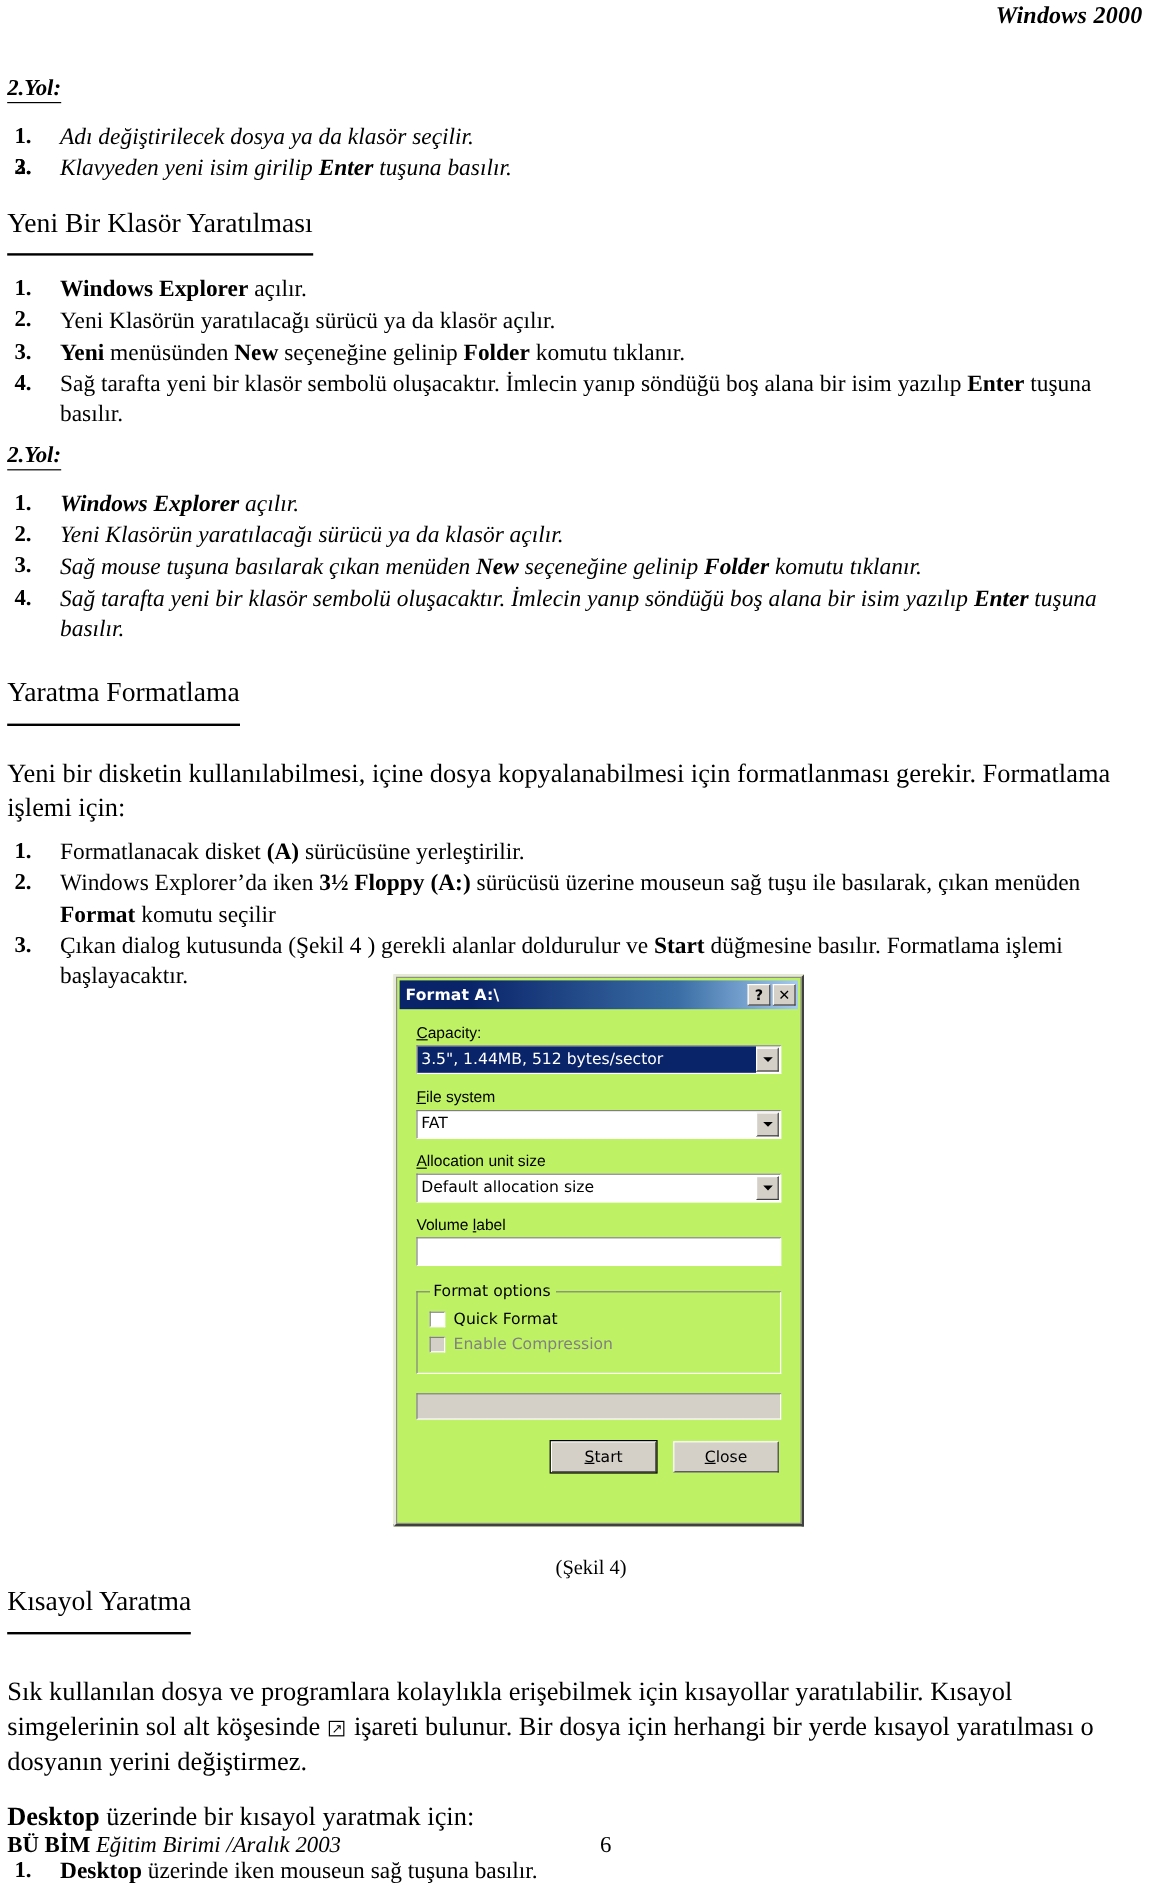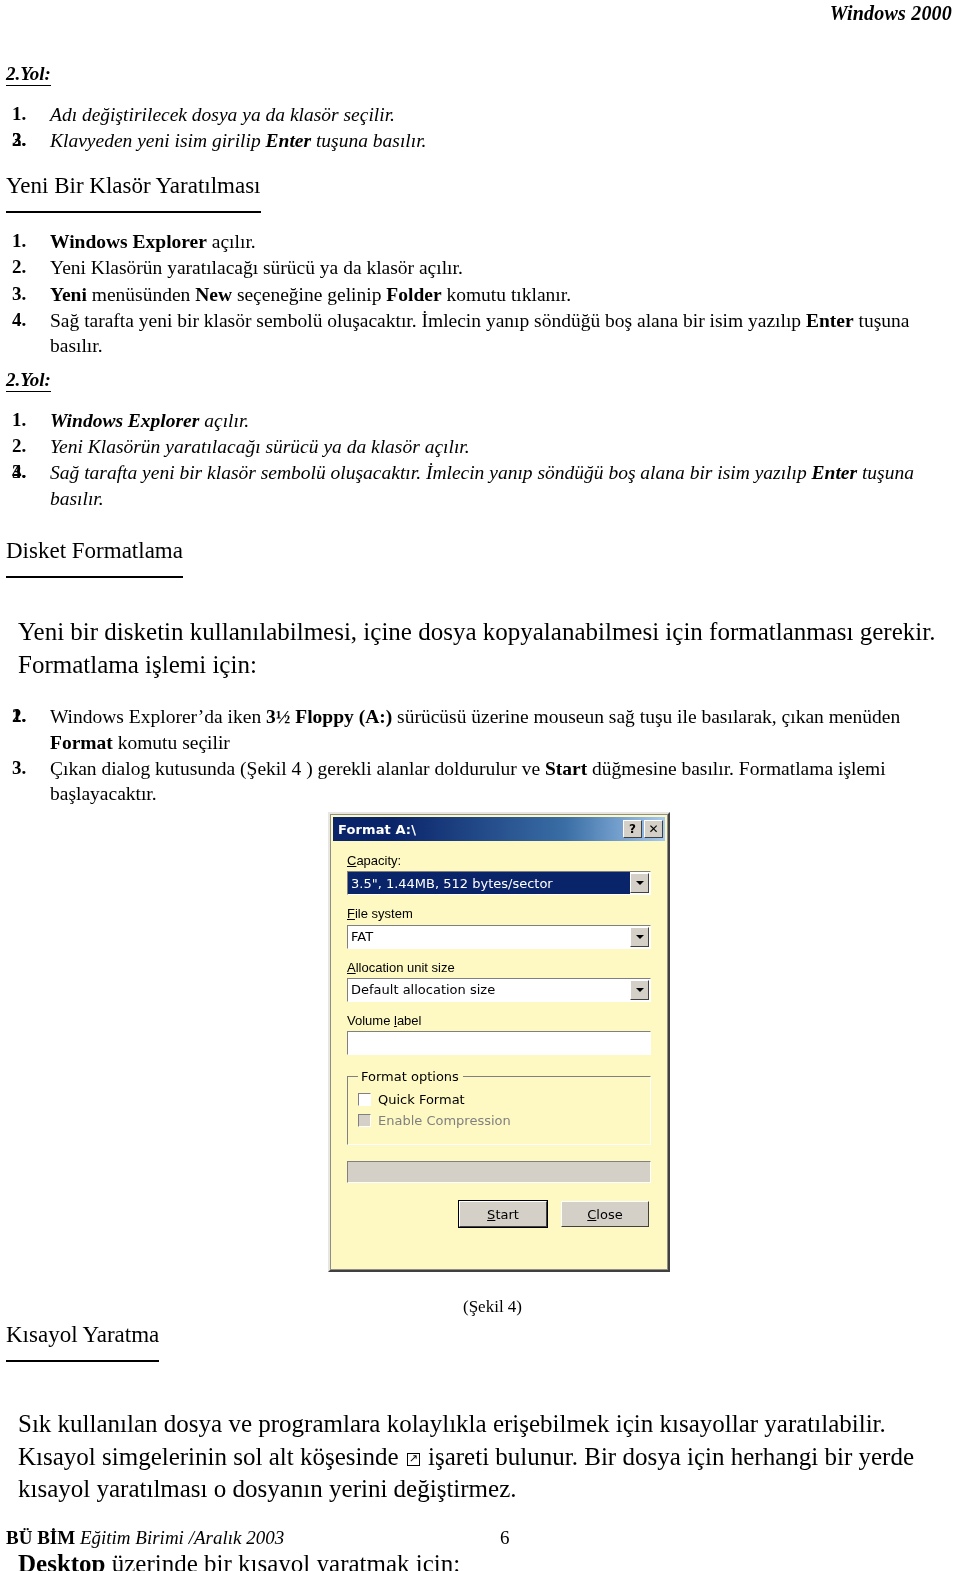--- a/index.html
+++ b/index.html
@@ -87,37 +87,37 @@
     top: 0;
     font-weight: bold;
     font-size: 19px;
   }
   ol.steps.italic > li { font-style: italic; }
   ol.steps.italic > li .num { font-style: normal; }
 
   b, .b { font-weight: bold; }
 
   p.para {
-    font-size: 25px;
+    font-size: 22px;
     line-height: 1.30;
-    margin: 12px;
+    margin: 0;
   }
 
   .gap-sm { height: 10px; }
   .gap-md { height: 18px; }
   .gap-lg { height: 26px; }
 
   
   .dialog {
     position: absolute;
     left: 328px;
     top: 812px;
     width: 342px;
     height: 460px;
-    background: #fef9c3;
+    background: #bef264;
     border: 1px solid #000;
     box-shadow: none;
     box-sizing: border-box;
     font-family: "DejaVu Sans", sans-serif;
     border-top: 2px solid #e8e6e0;
     border-left: 2px solid #e8e6e0;
     border-right: 2px solid #404040;
     border-bottom: 2px solid #404040;
   }
   .dialog-inner {
@@ -417,34 +417,34 @@
 
     <div class="gap-sm"></div>
 
     <div class="heading-wrap tight">
       <span class="subhead">2.Yol:</span>
     </div>
     <div class="gap-sm"></div>
     <ol class="steps italic" id="steps-yol2-bottom">
         <li><span class="num">1.</span><span><b>Windows Explorer</b><span> açılır.</span></span></li>
         <li><span class="num">2.</span><span><span>Yeni Klasörün yaratılacağı sürücü ya da klasör açılır.</span></span></li>
-        <li><span class="num">3.</span></li>
+        <li><span class="num">3.</span><span><span>Sağ mouse tuşuna basılarak çıkan menüden </span><b>New</b><span> seçeneğine gelinip </span><b>Folder</b><span> komutu tıklanır.</span></span></li>
         <li><span class="num">4.</span><span><span>Sağ tarafta yeni bir klasör sembolü oluşacaktır. İmlecin yanıp söndüğü boş alana bir isim yazılıp </span><b>Enter</b><span> tuşuna basılır.</span></span></li>
       </ol>
 
     <div class="gap-lg"></div>
 
     <div class="heading-wrap">
-      <h2 class="section-heading">Disket Formatlama</h2>
+      <h2 class="section-heading">Yaratma Formatlama</h2>
     </div>
     <div class="gap-sm"></div>
     <p class="para">Yeni bir disketin kullanılabilmesi, içine dosya kopyalanabilmesi  için formatlanması gerekir. Formatlama işlemi için:</p>
     <div class="gap-sm"></div>
     <ol class="steps" id="steps-format">
-        <li><span class="num">1.</span></li>
+        <li><span class="num">1.</span><span><span>Formatlanacak disket </span><b>(A)</b><span> sürücüsüne yerleştirilir.</span></span></li>
         <li><span class="num">2.</span><span><span>Windows Explorer’da iken  </span><b>3½  Floppy (A:)</b><span>   sürücüsü üzerine mouseun sağ tuşu  ile basılarak, çıkan menüden </span><b>Format</b><span> komutu seçilir</span></span></li>
         <li><span class="num">3.</span><span><span>Çıkan dialog kutusunda (Şekil 4 ) gerekli alanlar doldurulur ve </span><b>Start</b><span> düğmesine basılır. Formatlama işlemi başlayacaktır.</span></span></li>
       </ol>
   </div>
 
   <div class="dialog">
     <div class="dialog-inner"></div>
 
     <div class="titlebar">
       <span class="title">Format A:\</span>

